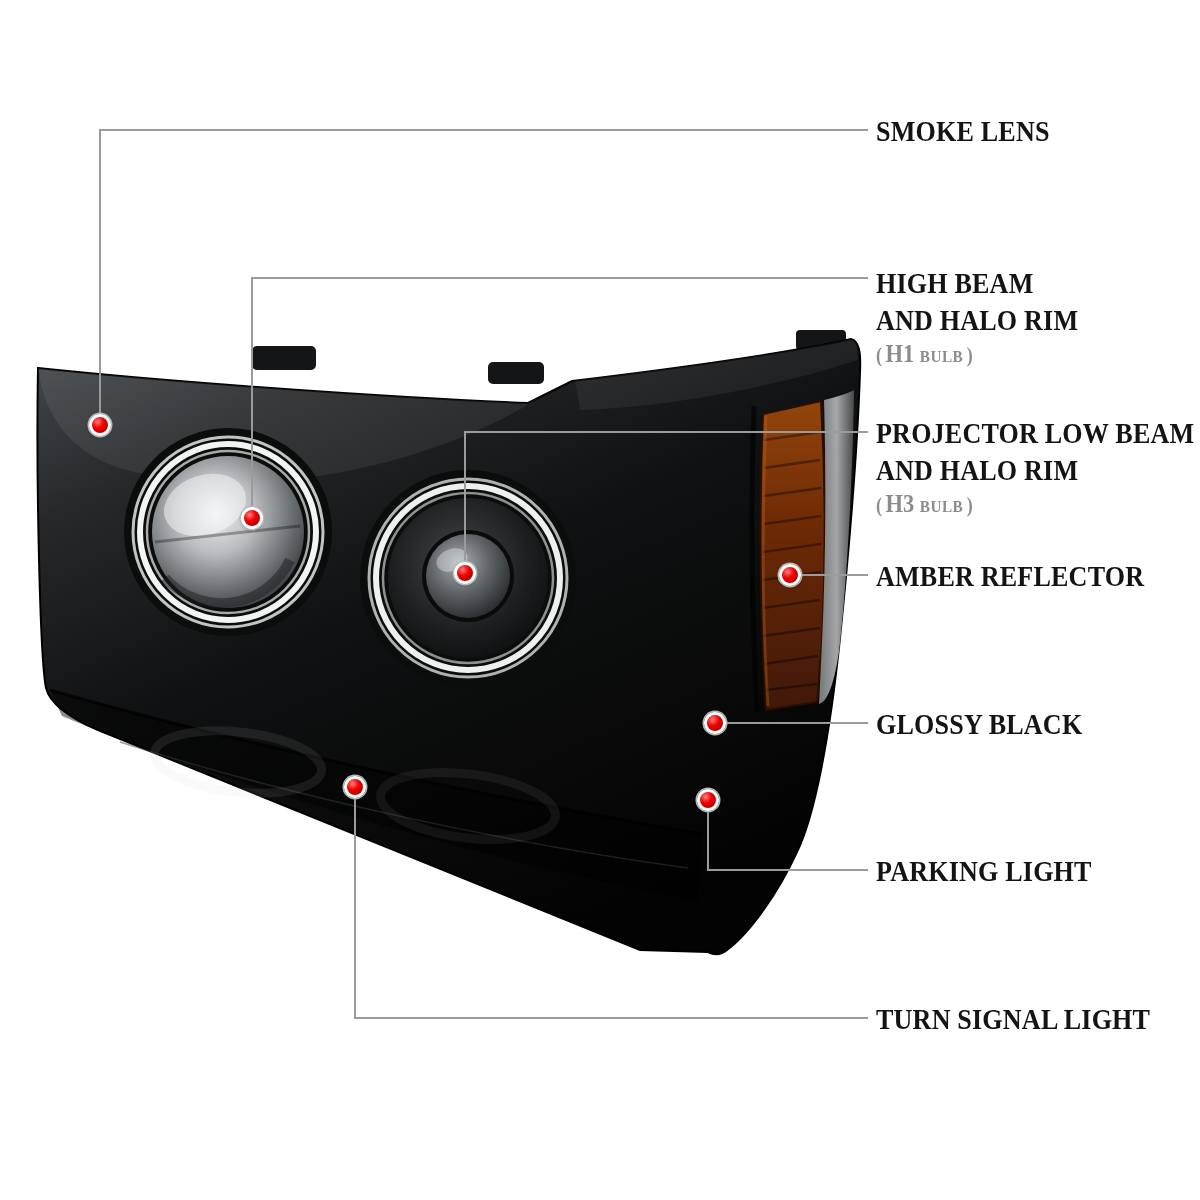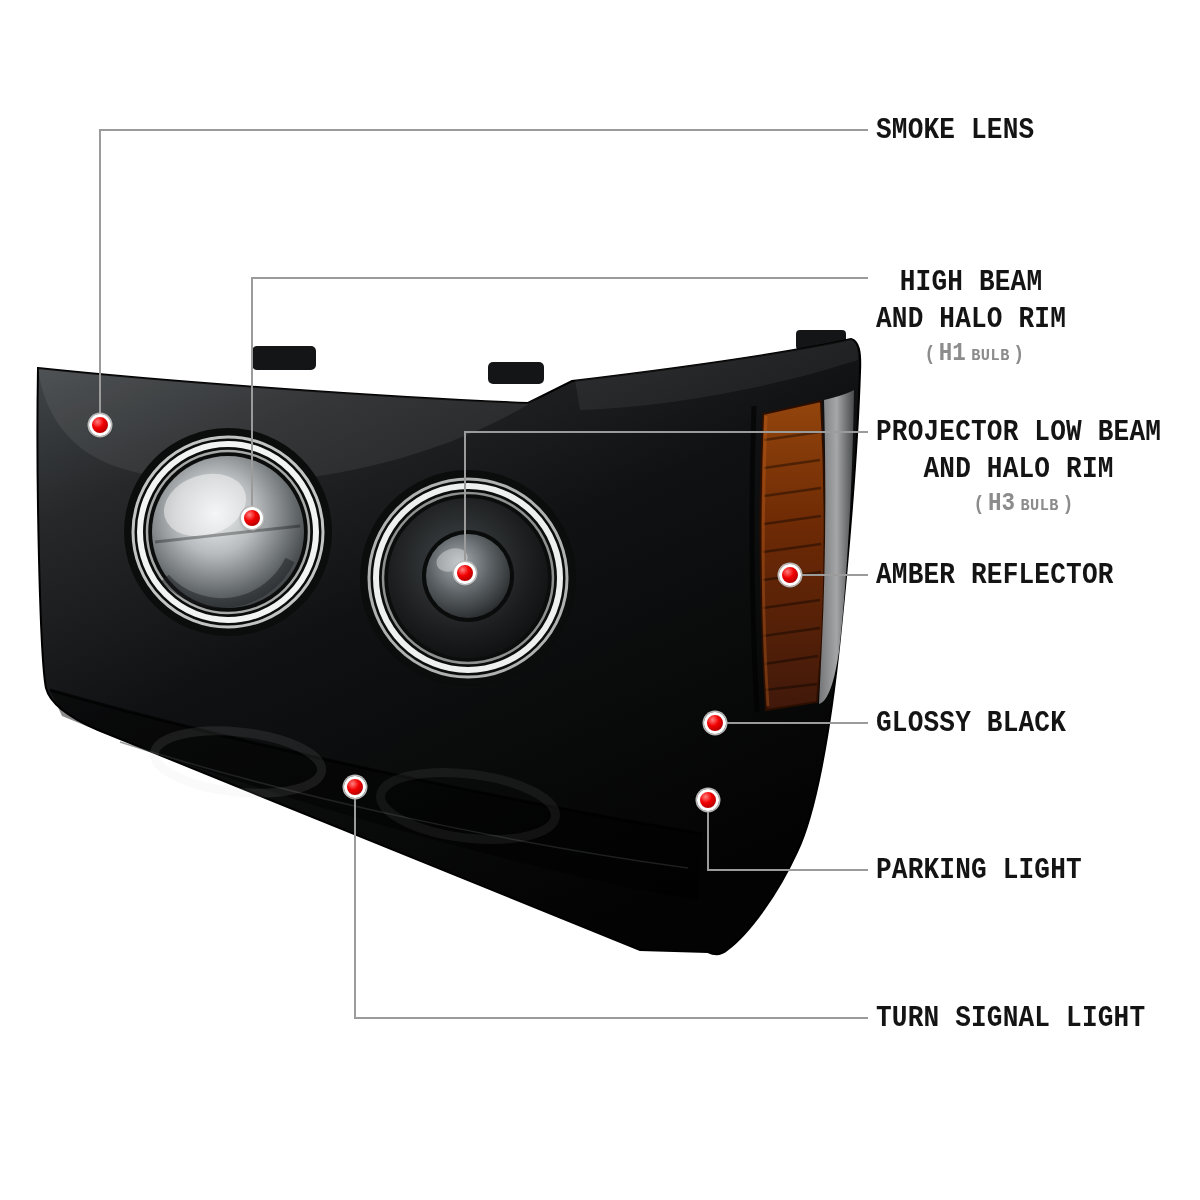--- a/index.html
+++ b/index.html
@@ -1,19 +1,18 @@
 <!DOCTYPE html>
 <html><head>
 <meta charset="utf-8">
 <style>
   html,body{margin:0;padding:0;background:#ffffff;}
   .stage{
     position:relative;width:1200px;height:1144px;background:#ffffff;overflow:hidden;
-    font-family:Liberation Mono, monospace;
-    text-align:center;
+    font-family:Liberation Serif, serif;
   }
   svg.art{position:absolute;left:0;top:0;width:1200px;height:1200px;}
   .marker{
     position:absolute;width:16px;height:16px;margin:-11px 0 0 -11px;border-radius:50%;
     background:radial-gradient(circle at 35% 30%, #ff8080 0%, #f20000 40%, #b90000 75%, #8e0000 100%);
     border:3px solid #ffffff;
     box-shadow:0 0 0 1.5px #b9b9b9, 0 1px 3px rgba(0,0,0,.35);
   }
   .label{position:absolute;left:876px;color:#141414;}
   .t1{

